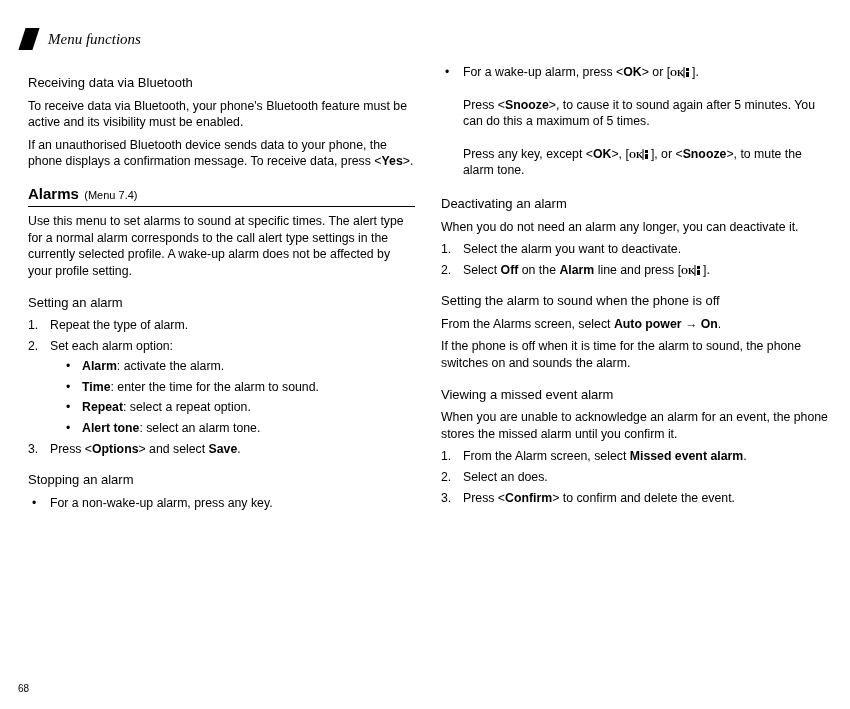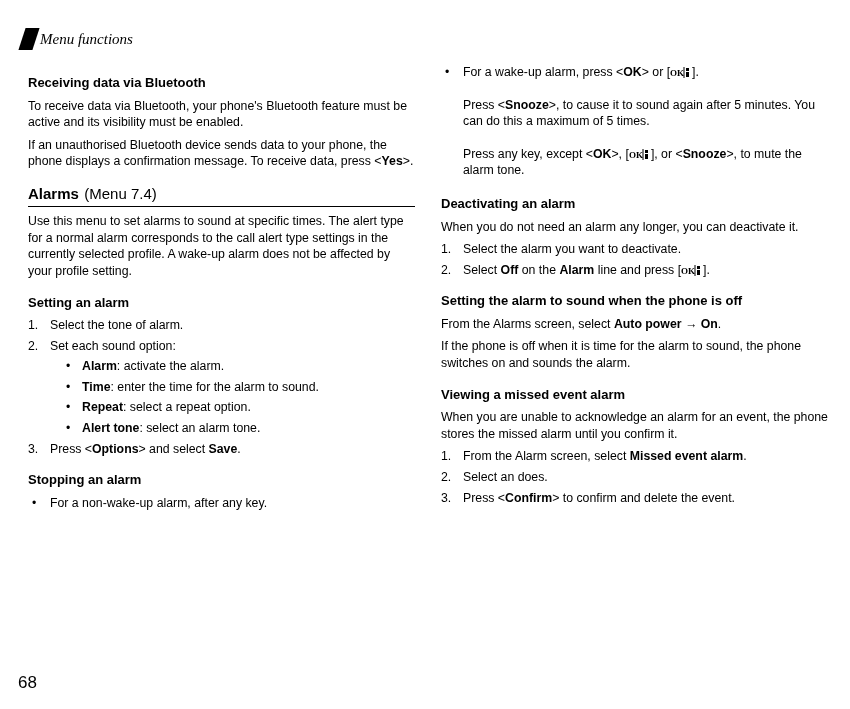--- a/index.html
+++ b/index.html
@@ -1,39 +1,39 @@
 <!DOCTYPE html>
 <html><head>
 <meta charset="utf-8">
 <style>
   html,body{margin:0;padding:0;background:#fff;color:#000;font-family:Verdana,Geneva,sans-serif;font-size:12.3px;line-height:1.35}
   .page{position:relative;width:850px;height:709px;box-sizing:border-box;padding:28px 22px 18px 28px}
-  .hdr{display:flex;align-items:center;gap:4px;margin-bottom:10px}
+  .hdr{display:flex;align-items:center;gap:12px;margin-bottom:10px}
   .hdr-deco{width:14px;height:22px;background:#000;transform:skewX(-18deg);margin-left:-6px}
   .hdr-title{font-style:italic;font-family:Georgia,'Times New Roman',serif;font-size:15px}
   .cols{display:flex;gap:26px}
   .col{flex:1;min-width:0}
   .b{font-weight:bold}
-  .sect-h{font-weight:bold;font-size:13px;margin-top:14px;margin-bottom:6px}
+  .sect-h{font-weight:normal;font-size:13px;margin-top:14px;margin-bottom:6px}
   .menu-h{margin-top:14px;margin-bottom:2px}
   .menu-h .mname{font-weight:bold;font-size:15px}
-  .menu-h .mnum{font-size:15px;margin-left:2px}
+  .menu-h .mnum{font-size:11px;margin-left:2px}
   .hr{border-top:1px solid #000;margin:2px 0 6px 0}
   p{margin:6px 0}
   ol.num{list-style:none;padding:0;margin:4px 0}
   ol.num>li{padding-left:22px;position:relative;margin:4px 0}
   ol.num>li .n{position:absolute;left:0;top:0}
   ul.bul{list-style:none;padding:0;margin:2px 0 2px 0}
   ul.bul>li{padding-left:32px;position:relative;margin:4px 0}
   ul.bul>li::before{content:"\2022";position:absolute;left:16px;top:0}
   ul.tbul{list-style:none;padding:0;margin:2px 0}
   ul.tbul>li{padding-left:22px;position:relative;margin:4px 0}
   ul.tbul>li::before{content:"\2022";position:absolute;left:4px;top:0}
   .ind{padding-left:22px;margin:16px 0}
-  .pgnum{position:absolute;left:18px;bottom:14px;font-size:17px}
+  .pgnum{position:absolute;left:18px;bottom:14px;font-size:10px}
   .oki{display:inline-block;vertical-align:-2px}
   .oki svg{display:block}
 </style>
 </head>
 <body>
 
 <div class="page">
 
   <div class="hdr">
     <div class="hdr-deco"></div>
@@ -52,35 +52,35 @@
 
       <div class="menu-h">
         <span class="mname">Alarms</span>
         <span class="mnum">(Menu 7.4)</span>
       </div>
       <div class="hr"></div>
       <p>Use this menu to set alarms to sound at specific times. The alert type for a normal alarm corresponds to the call alert type settings in the currently selected profile. A wake-up alarm does not be affected by your profile setting.</p>
 
       <div class="sect-h">Setting an alarm</div>
       <ol class="num">
-        <li><span class="n">1.</span><span>Select the tone of alarm.</span></li>
-        <li><span class="n">2.</span><span>Set each sound option:</span>
+        <li><span class="n">1.</span><span>Repeat the type of alarm.</span></li>
+        <li><span class="n">2.</span><span>Set each alarm option:</span>
           <ul class="bul">
             <li><span class="b">Alarm</span><span>: activate the alarm.</span></li>
             <li><span class="b">Time</span><span>: enter the time for the alarm to sound.</span></li>
             <li><span class="b">Repeat</span><span>: select a repeat option.</span></li>
             <li><span class="b">Alert tone</span><span>: select an alarm tone.</span></li>
           </ul>
         </li>
         <li><span class="n">3.</span><span>Press &lt;</span><span class="b">Options</span><span>&gt; and select </span><span class="b">Save</span><span>.</span></li>
       </ol>
 
       <div class="sect-h">Stopping an alarm</div>
       <ul class="tbul">
-        <li><span>For a non-wake-up alarm, after any key.</span></li>
+        <li><span>For a non-wake-up alarm, press any key.</span></li>
       </ul>
     </div>
 
     <div class="col">
       <ul class="tbul">
         <li>
           <span>For a wake-up alarm, press &lt;</span><span class="b">OK</span><span>&gt; or [</span><span class="oki"><svg width="22" height="11" viewBox="0 0 22 11">
                 <text x="0" y="9" font-size="9" font-family="Verdana" font-weight="bold">OK</text>
                 <line x1="14" y1="0" x2="14" y2="11" stroke="#000" stroke-width="1"></line>
                 <rect x="16" y="1" width="3" height="3" fill="#000"></rect>

